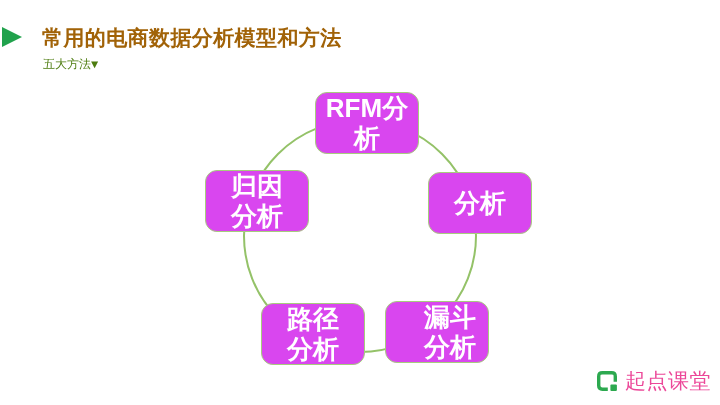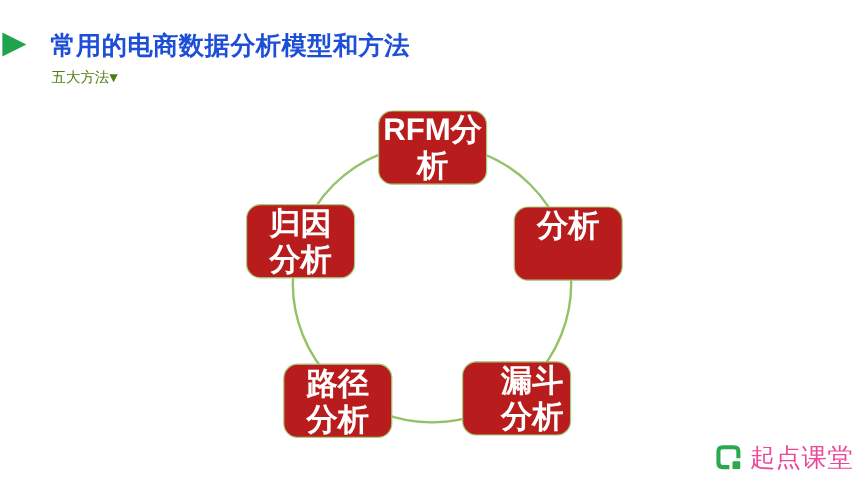--- a/index.html
+++ b/index.html
@@ -14,58 +14,58 @@
   
   .bullet-triangle{
     position:absolute;left:2px;top:27px;
     width:0;height:0;
     border-top:10.5px solid transparent;
     border-bottom:10.5px solid transparent;
     border-left:20px solid #21a24d;
   }
   .slide-title{
     position:absolute;left:42px;top:24px;
-    font-size:21px;font-weight:700;color:#1d4ed8;
+    font-size:21px;font-weight:700;color:#a16207;
     letter-spacing:0.4px;white-space:nowrap;text-align:center;
   }
   .slide-subtitle{
     position:absolute;left:43px;top:56px;
     font-size:12px;font-weight:400;color:#4d7c0f;
     white-space:nowrap;
     font-family:Liberation Mono, monospace;
   }
   
   .cycle-circle{
     position:absolute;left:243px;top:119px;
     width:234px;height:234px;
     border:2px solid #94c268;
     border-radius:50%;
     box-sizing:border-box;
     z-index:0;
   }
   .node{
     position:absolute;
-    width:91px;height:62px;
-    background:#b91c1c;
+    width:104px;height:62px;
+    background:#d946ef;
     border:1px solid #a6cd7d;
     border-radius:12px;
     box-sizing:border-box;
     display:flex;flex-direction:column;
-    align-items:center;justify-content:flex-start;
+    align-items:center;justify-content:center;
     z-index:1;
   }
   .node-line{
     font-size:26px;line-height:30px;
     font-weight:700;color:#ffffff;
     text-align:center;white-space:nowrap;
   }
   .node-rfm{left:315px;top:92px;}
   .node-retention{left:428px;top:172px;}
   .node-funnel{left:385px;top:301px;padding-left:26px;}
-  .node-path{left:236px;top:303px;}
+  .node-path{left:261px;top:303px;}
   .node-attribution{left:205px;top:170px;}
   
   .logo{
     position:absolute;left:595px;top:367px;
     display:flex;align-items:center;
   }
   .logo-icon{display:block;}
   .logo-text{
     margin-left:6px;
     font-size:21px;font-weight:500;color:#ec4899;

